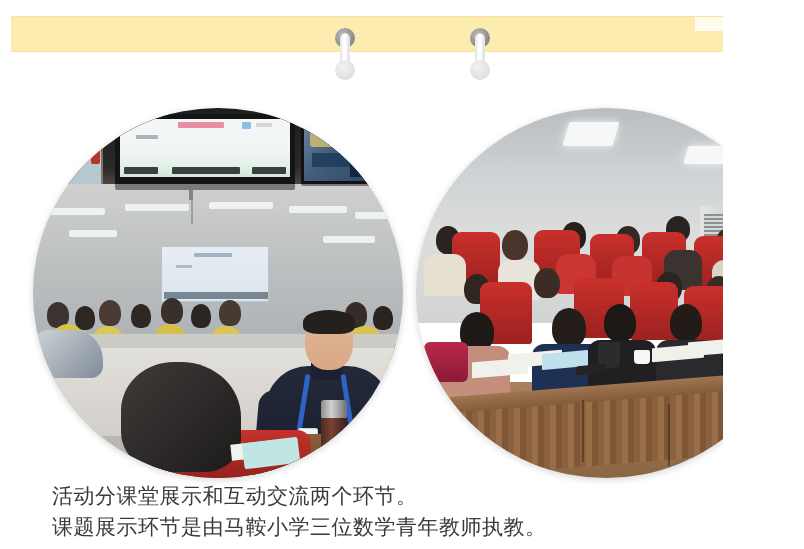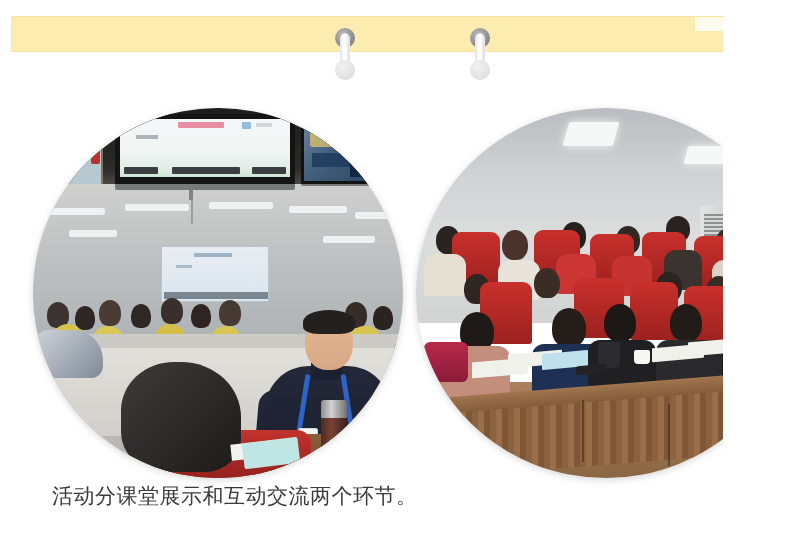--- a/index.html
+++ b/index.html
@@ -593,15 +593,16 @@
       <div class="R-mug" style="left:182px; bottom:110px; width:22px; height:26px;"></div>
       <div class="R-cup" style="left:218px; bottom:114px; width:16px; height:14px;"></div>
       <div class="R-cup" style="left:326px; bottom:128px; width:16px; height:14px;"></div>
       <div class="R-phone"></div>
       <div class="R-handbag"></div>
     </div>
   </div>
 
   <div class="caption">
     <span class="caption-line">活动分课堂展示和互动交流两个环节。</span>
+    <span class="caption-line">课题展示环节是由马鞍小学三位数学青年教师执教。</span>
   </div>
 
 </div>
 
 </body></html>

